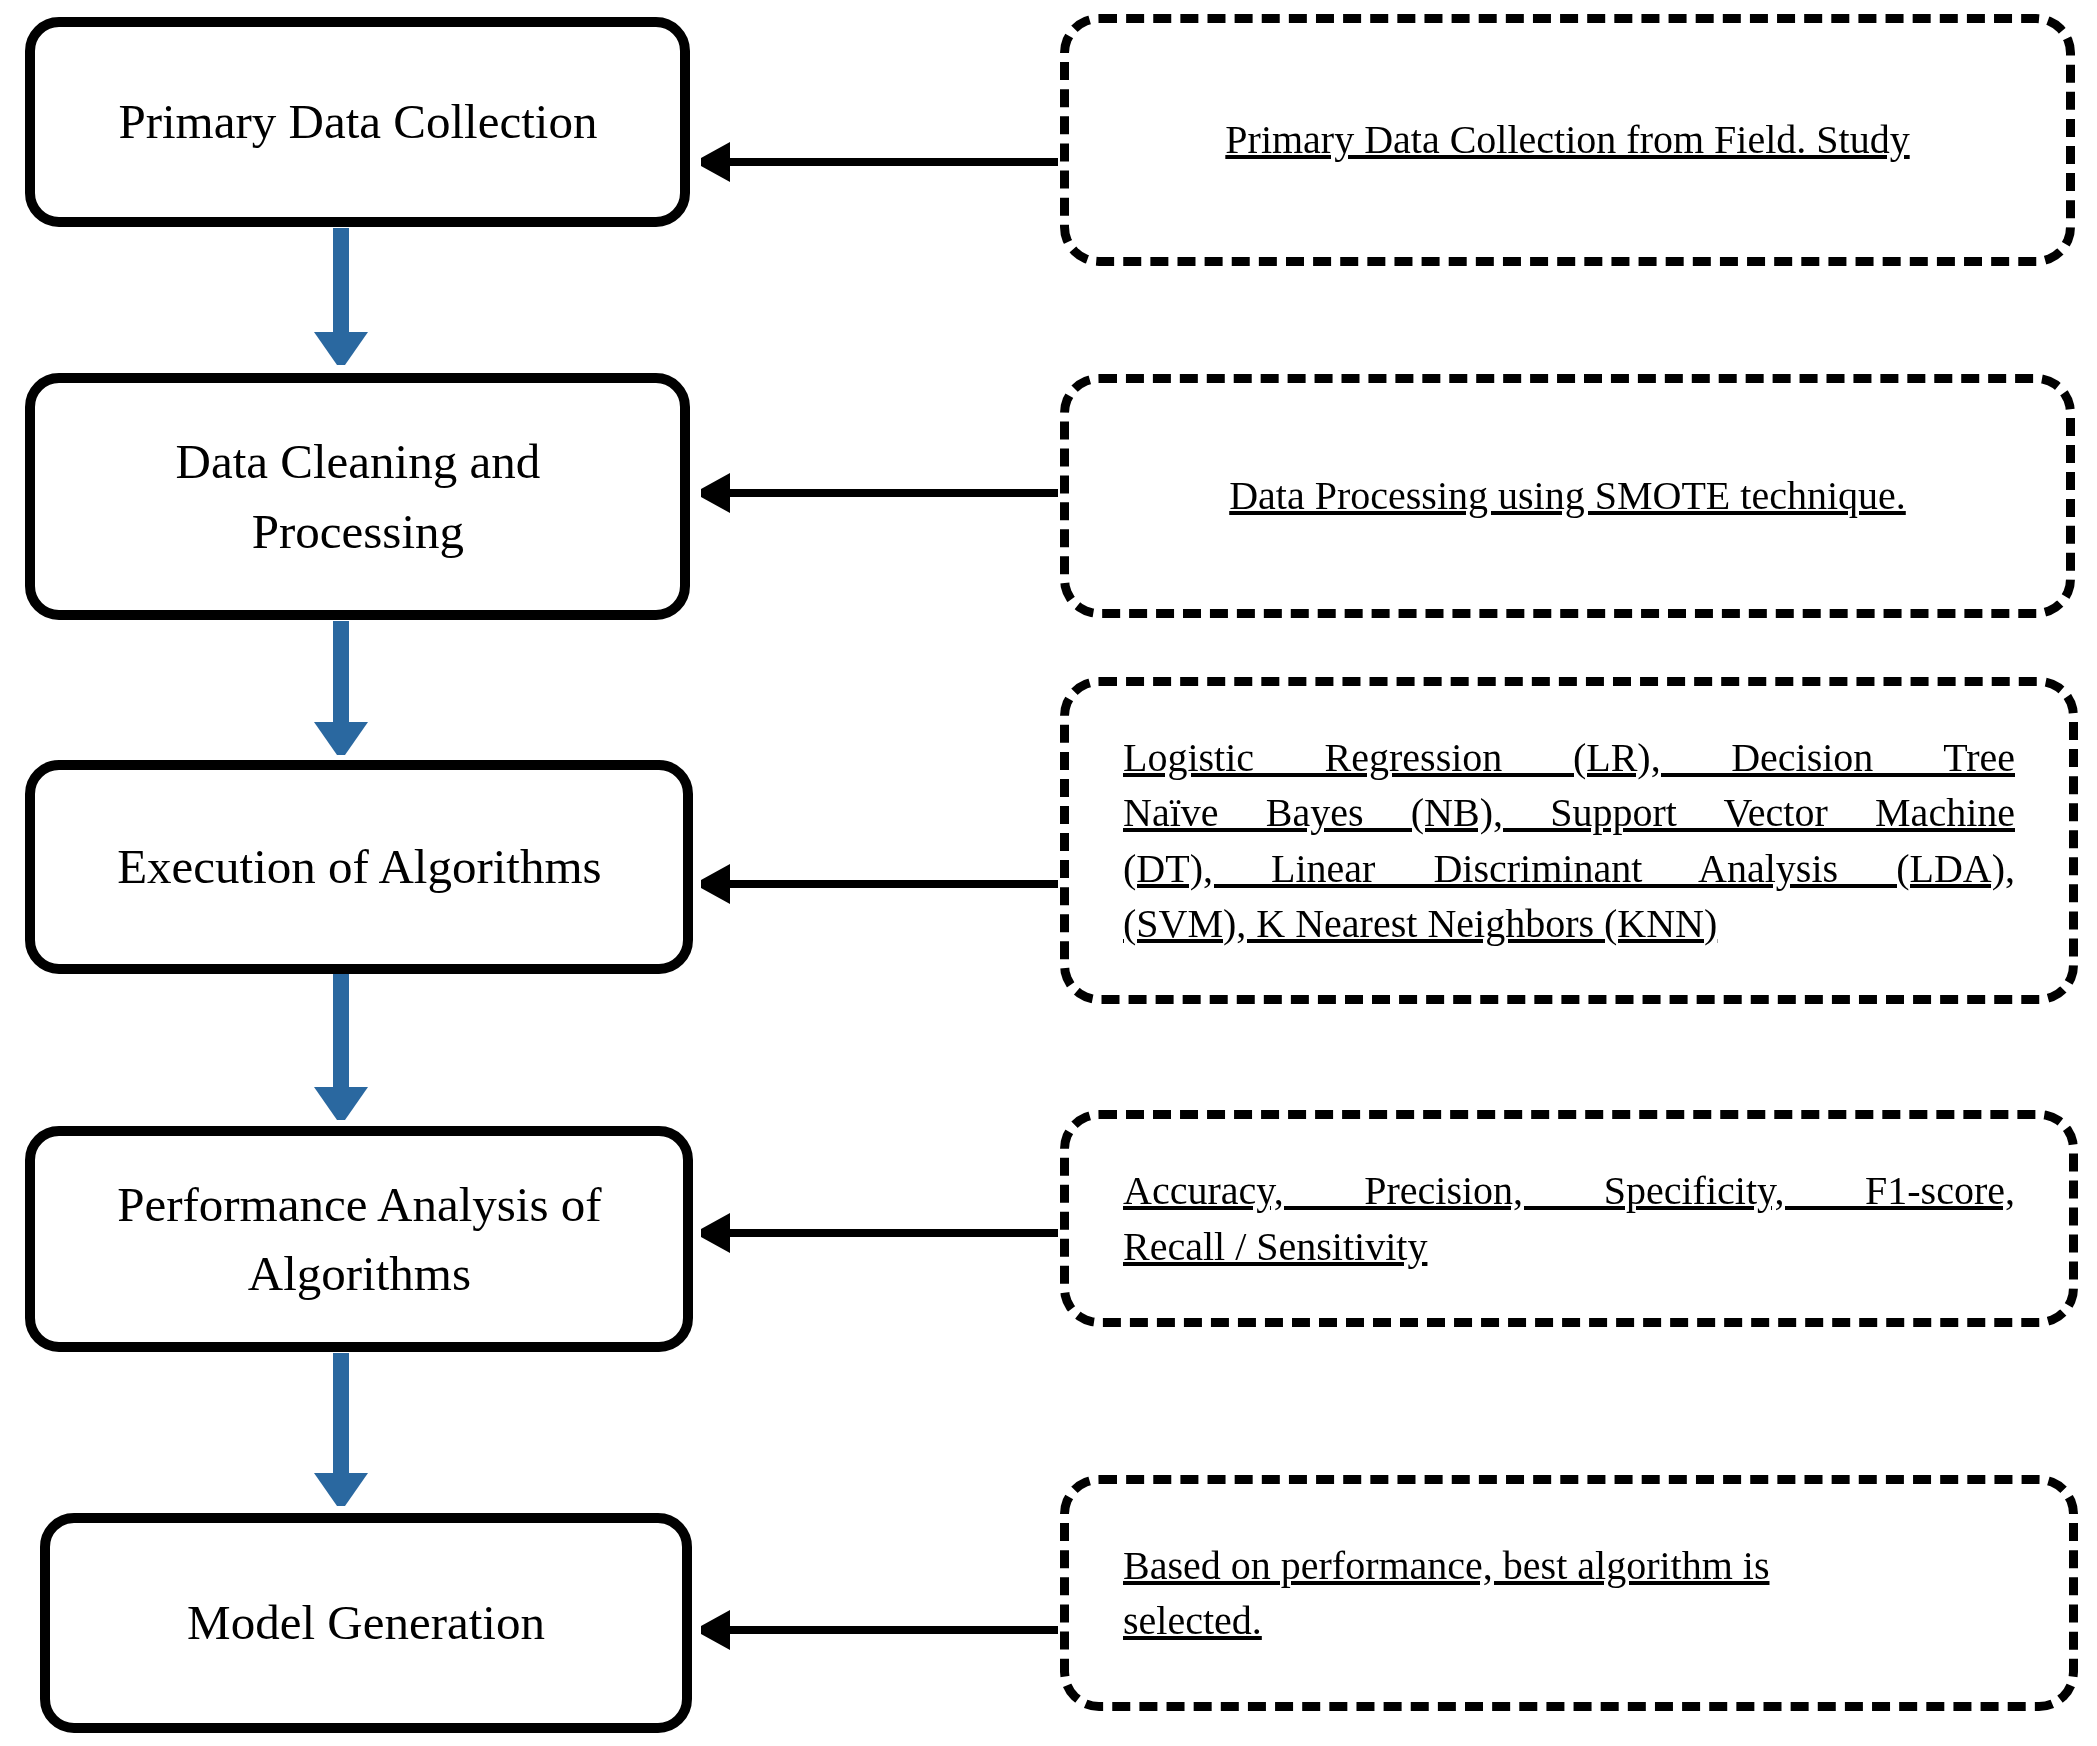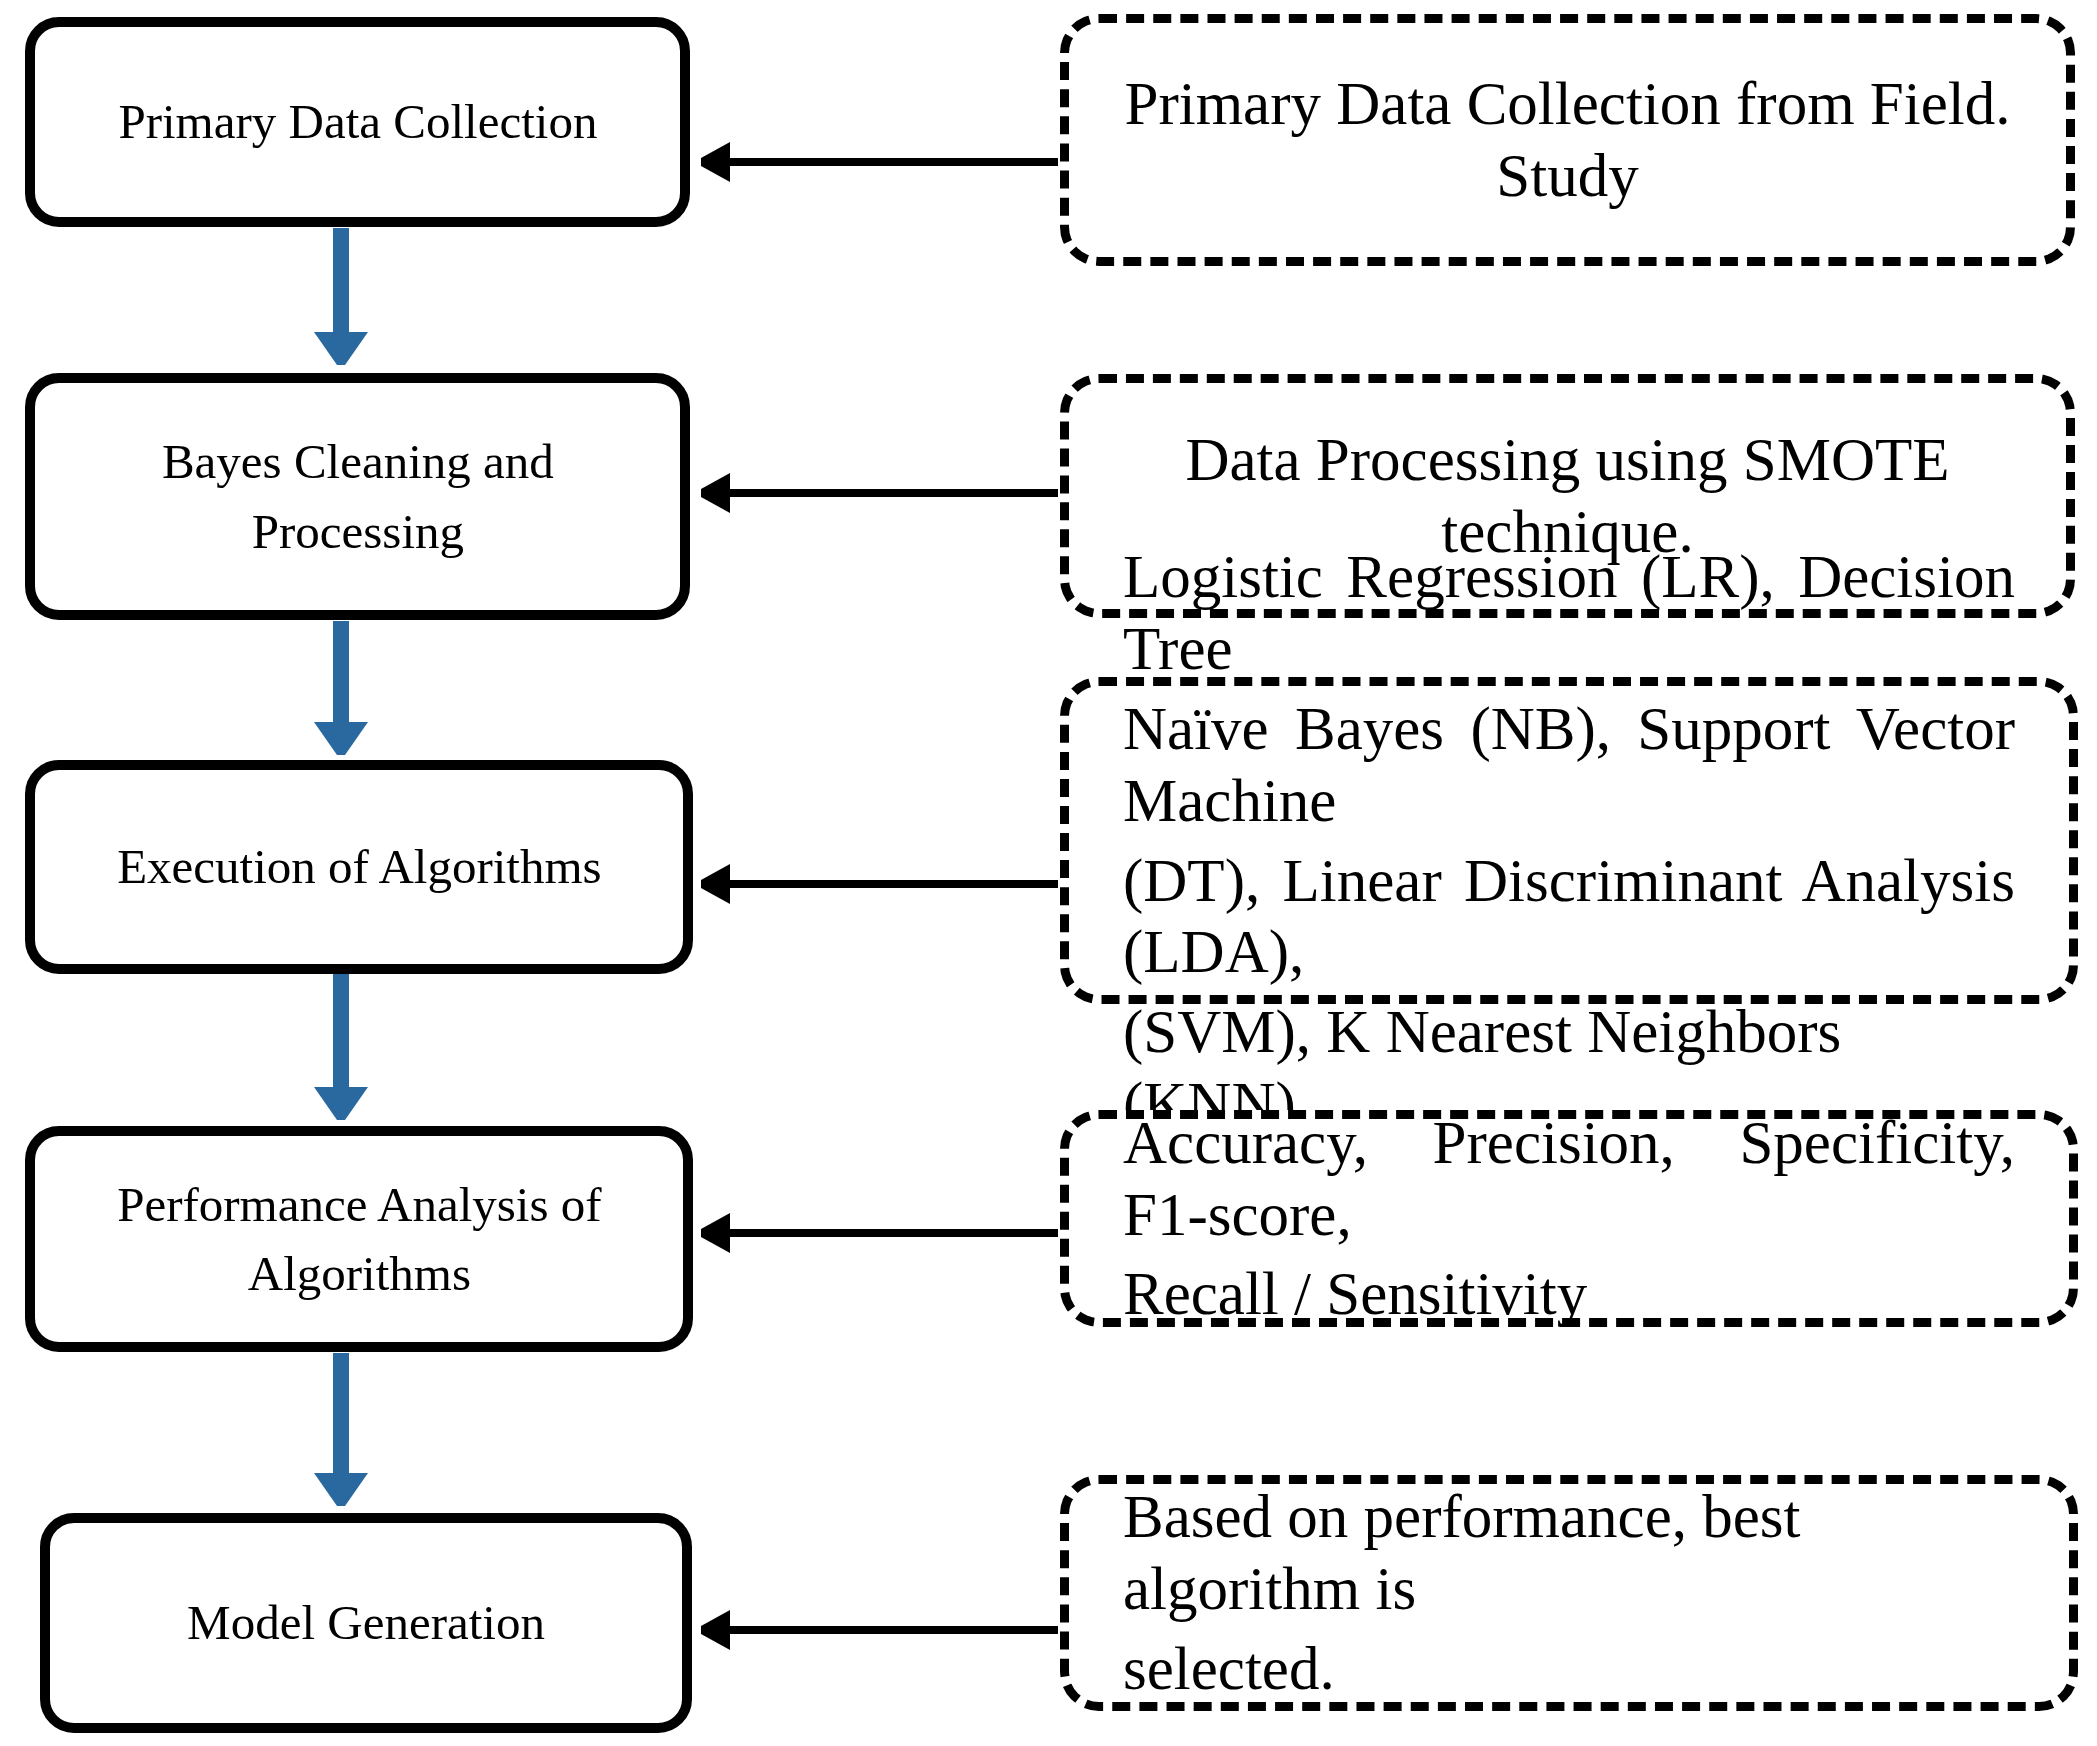--- a/index.html
+++ b/index.html
@@ -29,21 +29,21 @@
   .dotted-box {
     position: absolute;
     background: #ffffff;
     border: 9.3px dashed var(--ink);
     border-radius: 39px;
     display: flex;
     flex-direction: column;
     justify-content: center;
     padding: 0 50px;
   }
-  .ann-line { font-size: 61px; line-height: 1.18; text-align: left; width: 100%; }
+  .ann-line { font-size: 40px; line-height: 1.18; text-align: left; width: 100%; text-decoration: underline; }
   .ann-line.just { text-align: justify; text-align-last: justify; }
   .center-lines .ann-line { text-align: center; }
 
   
   .varrow {
     position: absolute;
     left: 314px;
     width: 46px;
     display: flex;
     flex-direction: column;
@@ -104,21 +104,21 @@
 <div>
 
   <div id="b1" class="step-box">
     <div class="step-label">
       <div>Primary Data Collection</div>
     </div>
   </div>
 
   <div id="b2" class="step-box">
     <div class="step-label">
-      <div>Bayes Cleaning and</div>
+      <div>Data Cleaning and</div>
       <div>Processing</div>
     </div>
   </div>
 
   <div id="b3" class="step-box">
     <div class="step-label">
       <div>Execution of Algorithms</div>
     </div>
   </div>
 

